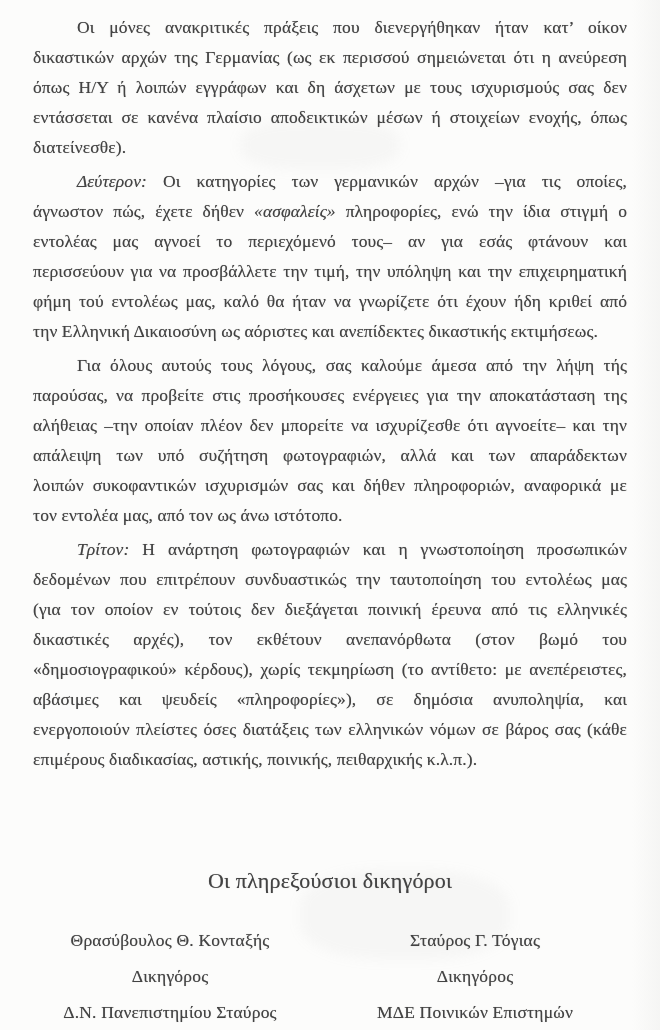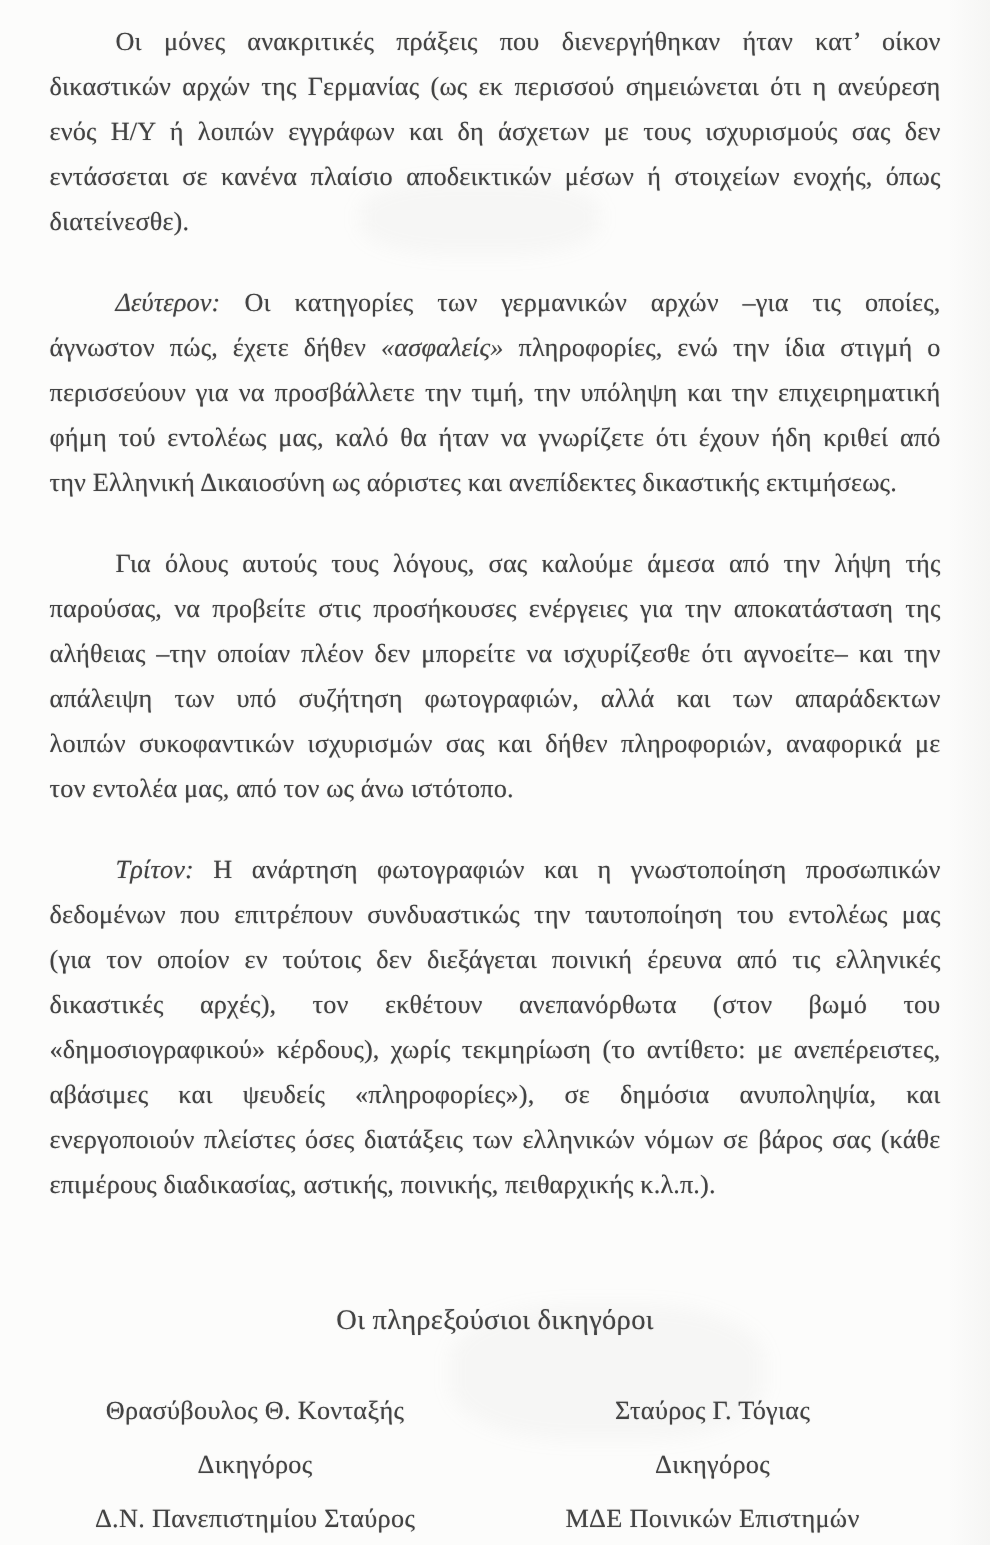--- a/index.html
+++ b/index.html
@@ -29,41 +29,41 @@
   }
   .smudge-a { left: 300px; top: 870px; width: 210px; height: 90px; }
   .smudge-b { left: 240px; top: 120px; width: 160px; height: 50px; }
 
   .text-block {
     position: absolute;
     left: 33px; top: 12px;
     width: 594px;
   }
   .para { margin: 0; }
-  .para + .para { margin-top: 24px; }
+  .para + .para { margin-top: 4px; }
   .line {
     margin: 0;
     font-size: 17.5px;
     line-height: 30px;
     letter-spacing: 0.1px;
     text-align: justify;
     text-align-last: justify;
     text-shadow: 0 0 0.7px rgba(70,70,70,0.55);
     white-space: normal;
   }
   .line.indent { text-indent: 44px; }
   .line.end { text-align-last: left; }
   .it { font-style: italic; }
 
   .closing-title {
     position: absolute;
     left: 0; top: 866px;
     width: 660px;
     text-align: center;
-    font-size: 19px;
+    font-size: 22px;
     line-height: 30px;
     letter-spacing: 0.2px;
     text-shadow: 0 0 0.7px rgba(70,70,70,0.55);
   }
   .sig-row {
     position: absolute;
     left: 0; top: 922px;
     width: 660px;
     display: flex;
   }
@@ -86,28 +86,29 @@
 <div class="page">
   <div class="scan-edge"></div>
   <div class="smudge smudge-a"></div>
   <div class="smudge smudge-b"></div>
 
   <div class="text-block">
 
     <div class="para">
       <p class="line indent"><span>Οι μόνες ανακριτικές πράξεις που διενεργήθηκαν ήταν κατ’ οίκον</span></p>
       <p class="line"><span>δικαστικών αρχών της Γερμανίας (ως εκ περισσού σημειώνεται ότι η ανεύρεση</span></p>
-      <p class="line"><span>ενός Η/Υ ή λοιπών εγγράφων και δη άσχετων με τους ισχυρισμούς σας δεν</span></p>
+      <p class="line"><span>όπως Η/Υ ή λοιπών εγγράφων και δη άσχετων με τους ισχυρισμούς σας δεν</span></p>
       <p class="line"><span>εντάσσεται σε κανένα πλαίσιο αποδεικτικών μέσων ή στοιχείων ενοχής, όπως</span></p>
       <p class="line end"><span>διατείνεσθε).</span></p>
     </div>
 
     <div class="para">
       <p class="line indent"><span class="it">Δεύτερον:</span><span> Οι κατηγορίες των γερμανικών αρχών –για τις οποίες,</span></p>
       <p class="line"><span>άγνωστον πώς, έχετε δήθεν </span><span class="it">«ασφαλείς»</span><span> πληροφορίες, ενώ την ίδια στιγμή ο</span></p>
+      <p class="line"><span>εντολέας μας αγνοεί το περιεχόμενό τους– αν για εσάς φτάνουν και</span></p>
       <p class="line"><span>περισσεύουν για να προσβάλλετε την τιμή, την υπόληψη και την επιχειρηματική</span></p>
       <p class="line"><span>φήμη τού εντολέως μας, καλό θα ήταν να γνωρίζετε ότι έχουν ήδη κριθεί από</span></p>
       <p class="line end"><span>την Ελληνική Δικαιοσύνη ως αόριστες και ανεπίδεκτες δικαστικής εκτιμήσεως.</span></p>
     </div>
 
     <div class="para">
       <p class="line indent"><span>Για όλους αυτούς τους λόγους, σας καλούμε άμεσα από την λήψη τής</span></p>
       <p class="line"><span>παρούσας, να προβείτε στις προσήκουσες ενέργειες για την αποκατάσταση της</span></p>
       <p class="line"><span>αλήθειας –την οποίαν πλέον δεν μπορείτε να ισχυρίζεσθε ότι αγνοείτε– και την</span></p>
       <p class="line"><span>απάλειψη των υπό συζήτηση φωτογραφιών, αλλά και των απαράδεκτων</span></p>

